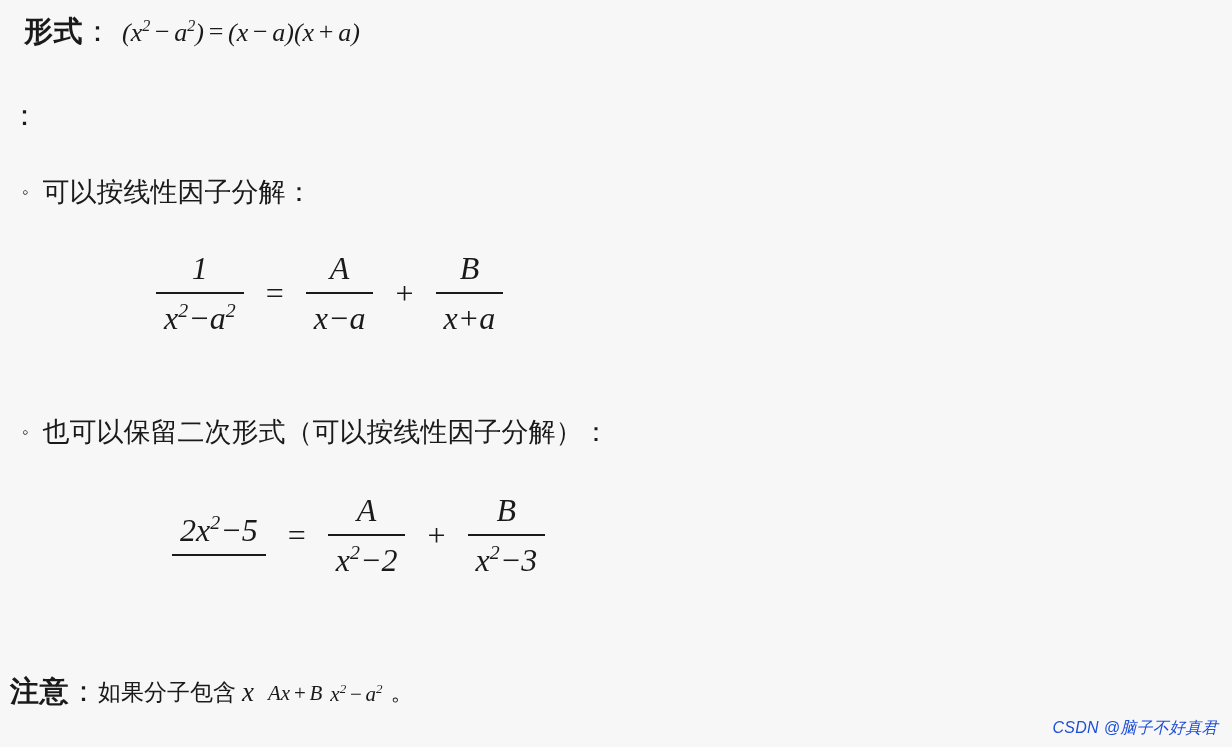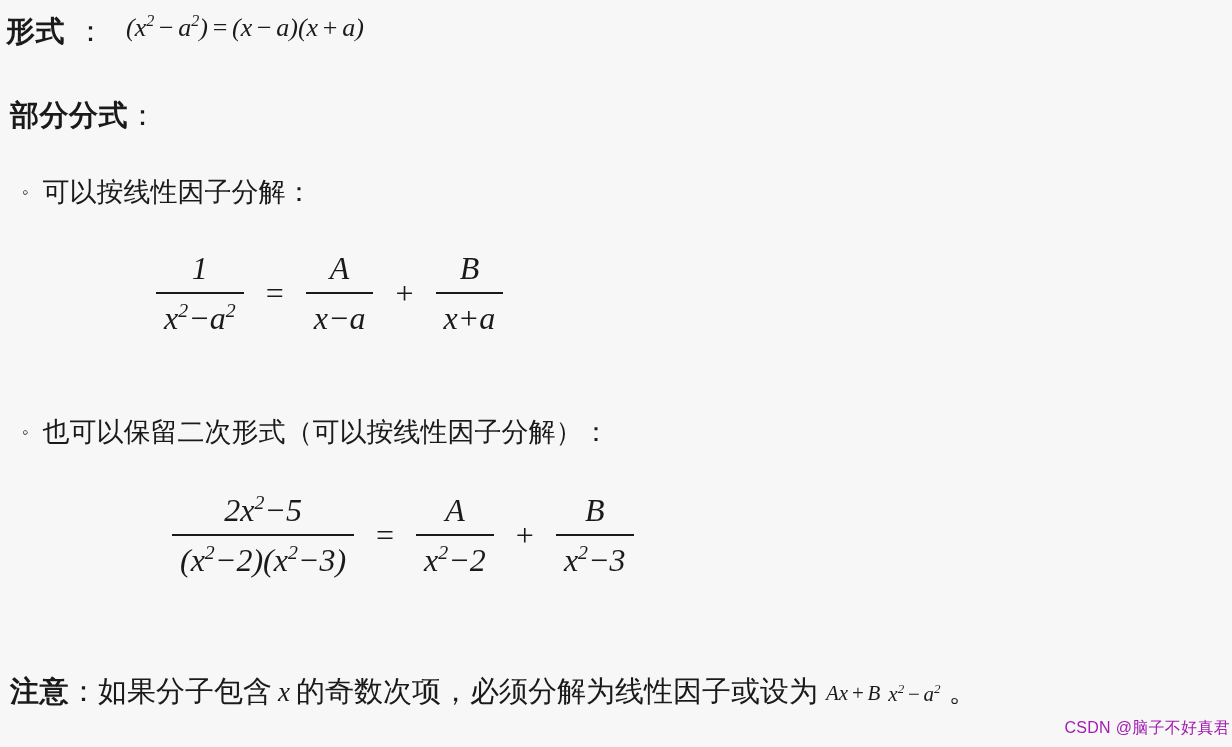--- a/index.html
+++ b/index.html
@@ -28,26 +28,25 @@
   .math {
     font-family: "Liberation Serif", serif;
     font-style: italic;
   }
   .math .op { font-style: normal; padding: 0 0.18em; }
   sup { font-size: 0.62em; vertical-align: super; font-style: italic; }
 
   
   .line-form {
     position: absolute;
-    left: 6px;
+    left: 24px;
     top: 12px;
     display: flex;
-    align-items: flex-start;
-    white-space: nowrap;
-    gap: 11px;
+    align-items: center;
+    white-space: nowrap;
   }
   .zh-bold {
     font-weight: bold;
     font-size: 29px;
     letter-spacing: 0.5px;
   }
   .zh {
     font-size: 29px;
   }
   .formula-inline {
@@ -125,64 +124,64 @@
 
   
   .note-line {
     position: absolute;
     left: 10px;
     top: 672px;
     display: flex;
     align-items: center;
     white-space: nowrap;
   }
-  .note-text { font-size: 29px; }
+  .note-text { font-size: 23px; }
   .note-math {
     font-family: "Liberation Serif", serif;
     font-style: italic;
     font-size: 27px;
     padding: 0 6px;
   }
   .small-frac {
     display: inline-flex;
     align-items: center;
     vertical-align: middle;
     font-size: 21px;
     margin: 0 4px;
     transform: translateY(2px);
   }
   .small-frac .num, .small-frac .den { padding: 0 4px; line-height: 1.2; white-space: nowrap;}
   .small-frac .bar { width: 100%; height: 1.5px; background: #1a1a1a; margin: 2px 0; }
 
   
   .watermark {
     position: absolute;
-    right: 2px;
+    right: 14px;
     bottom: 8px;
     font-size: 16px;
-    color: #a21caf;
+    color: #1d4ed8;
     font-family: "Liberation Sans", sans-serif;
     letter-spacing: 0.3px;
+    font-style: italic;
   }
 </style>
 </head>
 <body>
 
 <div class="page">
 
   <div class="line-form">
     <span class="zh-bold">形式</span>
     <span class="zh">：</span>
     <span class="formula-inline math">
       (<span class="math">x</span><sup>2</sup><span class="op">−</span><span class="math">a</span><sup>2</sup>)<span class="op">=</span>(<span class="math">x</span><span class="op">−</span><span class="math">a</span>)(<span class="math">x</span><span class="op">+</span><span class="math">a</span>)
     </span>
   </div>
 
   <div class="line-partial">
-    <span class="zh-bold">部分分式</span>
     <span class="zh">：</span>
   </div>
 
   <div class="bullet-row" id="bullet1">
     <span class="bullet-mark">◦</span>
     <span class="bullet-text">可以按线性因子分解：</span>
   </div>
 
   <div class="display-eq" id="eq1">
     <span class="frac">
@@ -206,42 +205,40 @@
 
   <div class="bullet-row" id="bullet2">
     <span class="bullet-mark">◦</span>
     <span class="bullet-text">也可以保留二次形式（可以按线性因子分解）：</span>
   </div>
 
   <div class="display-eq" id="eq2">
     <span class="frac">
       <span class="num">2x<sup>2</sup><span class="op">−</span><span class="up">5</span></span>
       <span class="bar"></span>
-      <span class="den">(x<sup>2</sup><span class="op">−</span><span class="up">2</span>)(x<sup>2</sup><span class="op">−</span><span class="up">3</span>)</span>
     </span>
     <span class="eqsign">=</span>
     <span class="frac">
       <span class="num">A</span>
       <span class="bar"></span>
       <span class="den">x<sup>2</sup><span class="op">−</span><span class="up">2</span></span>
     </span>
     <span class="plussign">+</span>
     <span class="frac">
       <span class="num">B</span>
       <span class="bar"></span>
       <span class="den">x<sup>2</sup><span class="op">−</span><span class="up">3</span></span>
     </span>
   </div>
 
   <div class="note-line">
     <span class="zh-bold">注意</span>
     <span class="zh">：</span>
     <span class="note-text">如果分子包含</span>
     <span class="note-math">x</span>
-    <span class="note-text">的奇数次项，必须分解为线性因子或设为</span>
     <span class="small-frac">
       <span class="num math">Ax<span class="op">+</span>B</span>
       <span class="bar"></span>
       <span class="den math">x<sup>2</sup><span class="op">−</span>a<sup>2</sup></span>
     </span>
     <span class="note-text">。</span>
   </div>
 
   <div class="watermark">CSDN @脑子不好真君</div>
 

